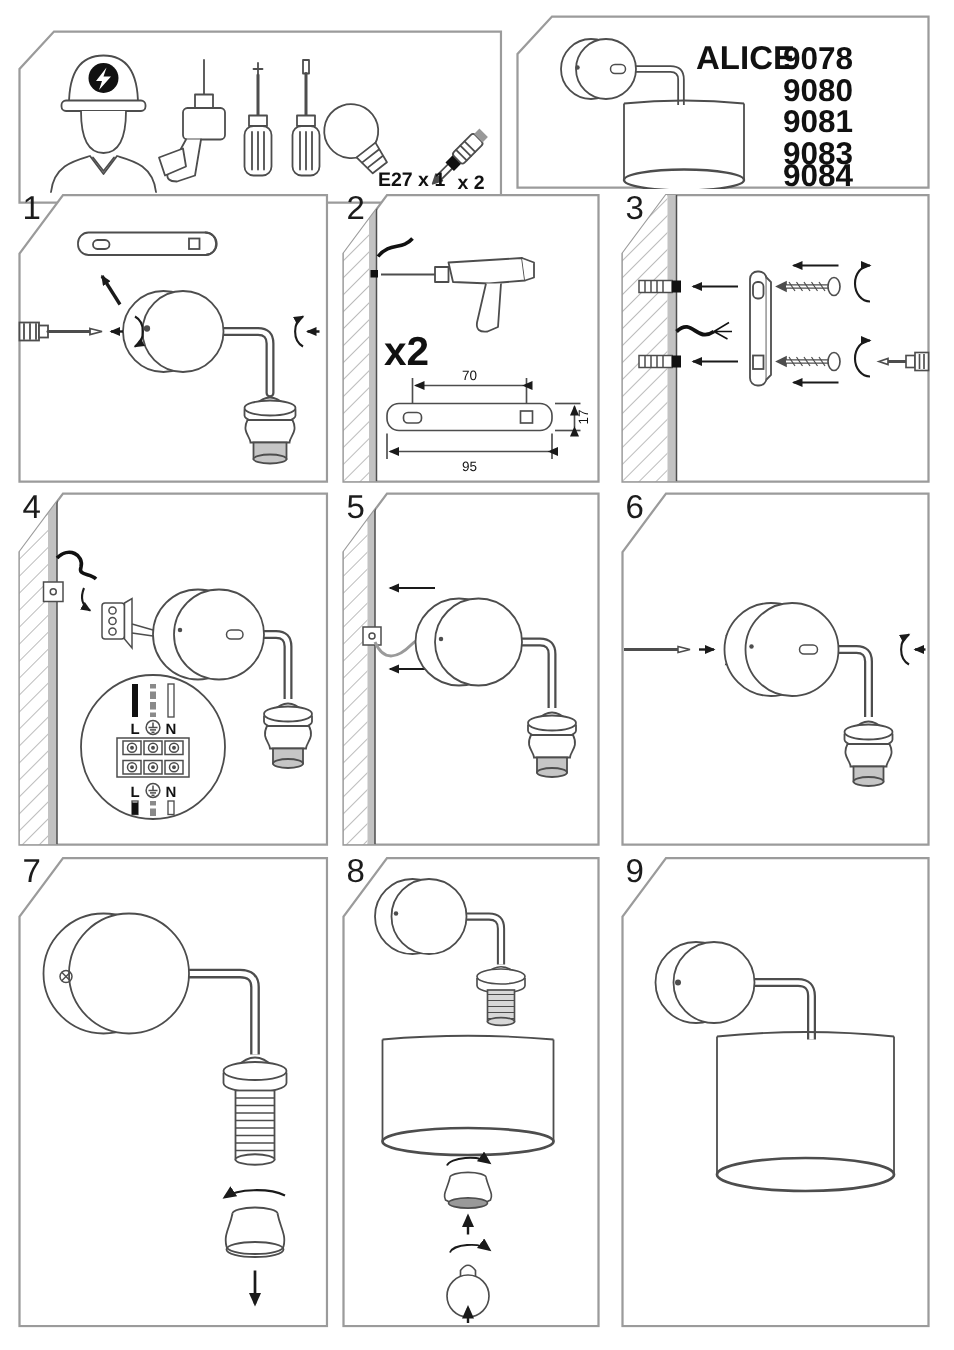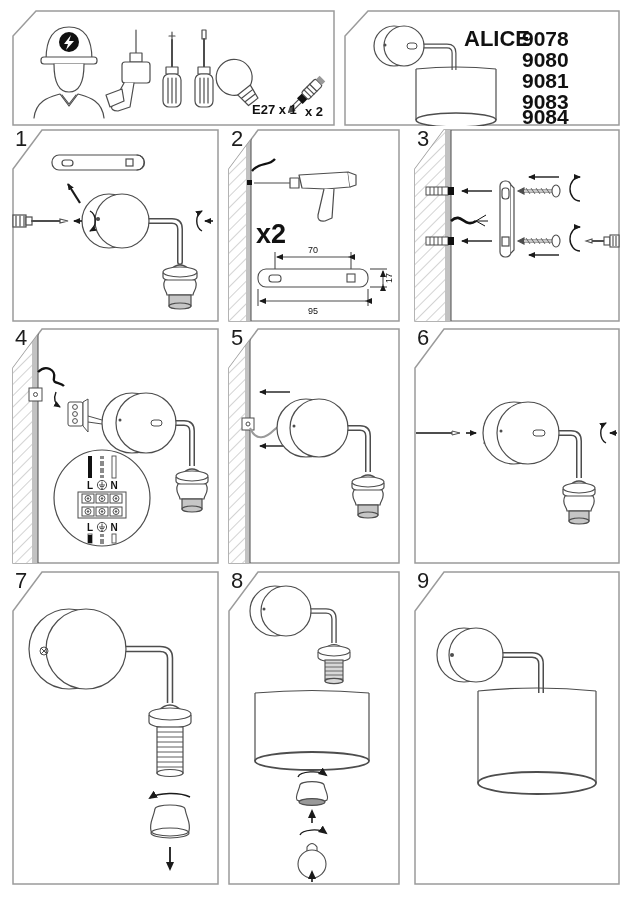--- a/index.html
+++ b/index.html
@@ -7,21 +7,21 @@
   .panel{position:absolute;}
   .panel svg{position:absolute;left:0;top:0;}
   .stepnum{position:absolute;left:3px;top:-3px;font-size:22px;color:#1c1c1c;font-family:"Liberation Sans",sans-serif;}
   text{font-family:"Liberation Sans",sans-serif;fill:#111;}
 </style>
 </head>
 <body>
 
 <div class="sheet">
 
-  <div class="panel" style="left:12px;top:10px;width:323px;height:116px;">
+  <div class="panel" style="left:12px;top:20px;width:323px;height:116px;">
     <svg width="323" height="116" viewBox="0 0 323 116">
       <polygon points="24,1 322,1 322,115 1,115 1,26" fill="#fff" stroke="#9b9b9b" stroke-width="1.5"></polygon>
       <g stroke="#4d4d4d" stroke-width="1.2" fill="none" stroke-linecap="round" stroke-linejoin="round">
 
         <g>
           <path d="M34,50 Q34,17 57,17 Q80,17 80,50" fill="#fff"></path>
           <rect x="29" y="47" width="56" height="7" rx="3" fill="#fff"></rect>
           <circle cx="57" cy="32" r="10" fill="#111" stroke="none"></circle>
           <polygon points="59,25 52,34 56,34 54,40 62,31 57,31" fill="#fff" stroke="none"></polygon>
           <path d="M42,54 C42,74 48,82 57,82 C66,82 72,74 72,54" fill="#fff"></path>

